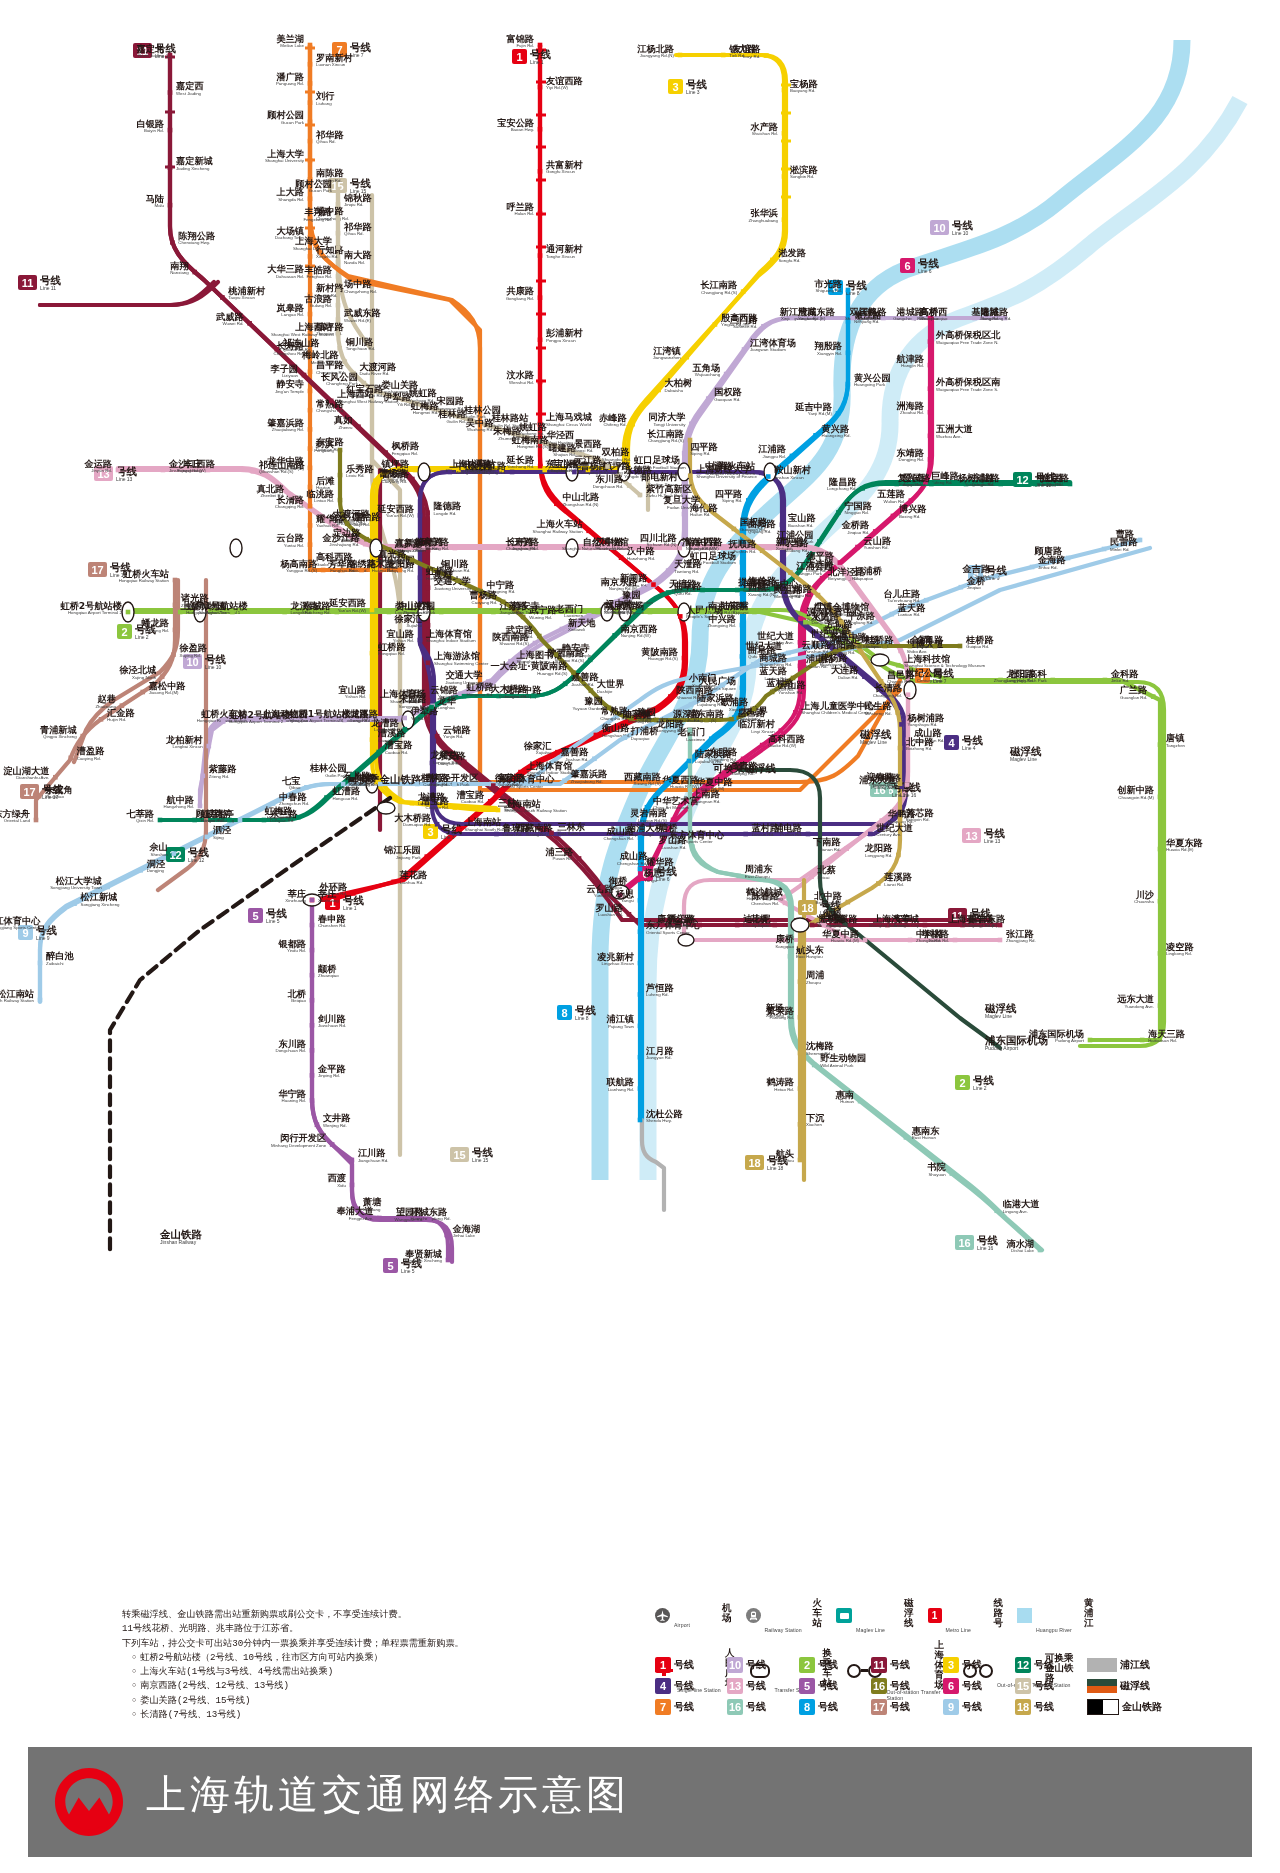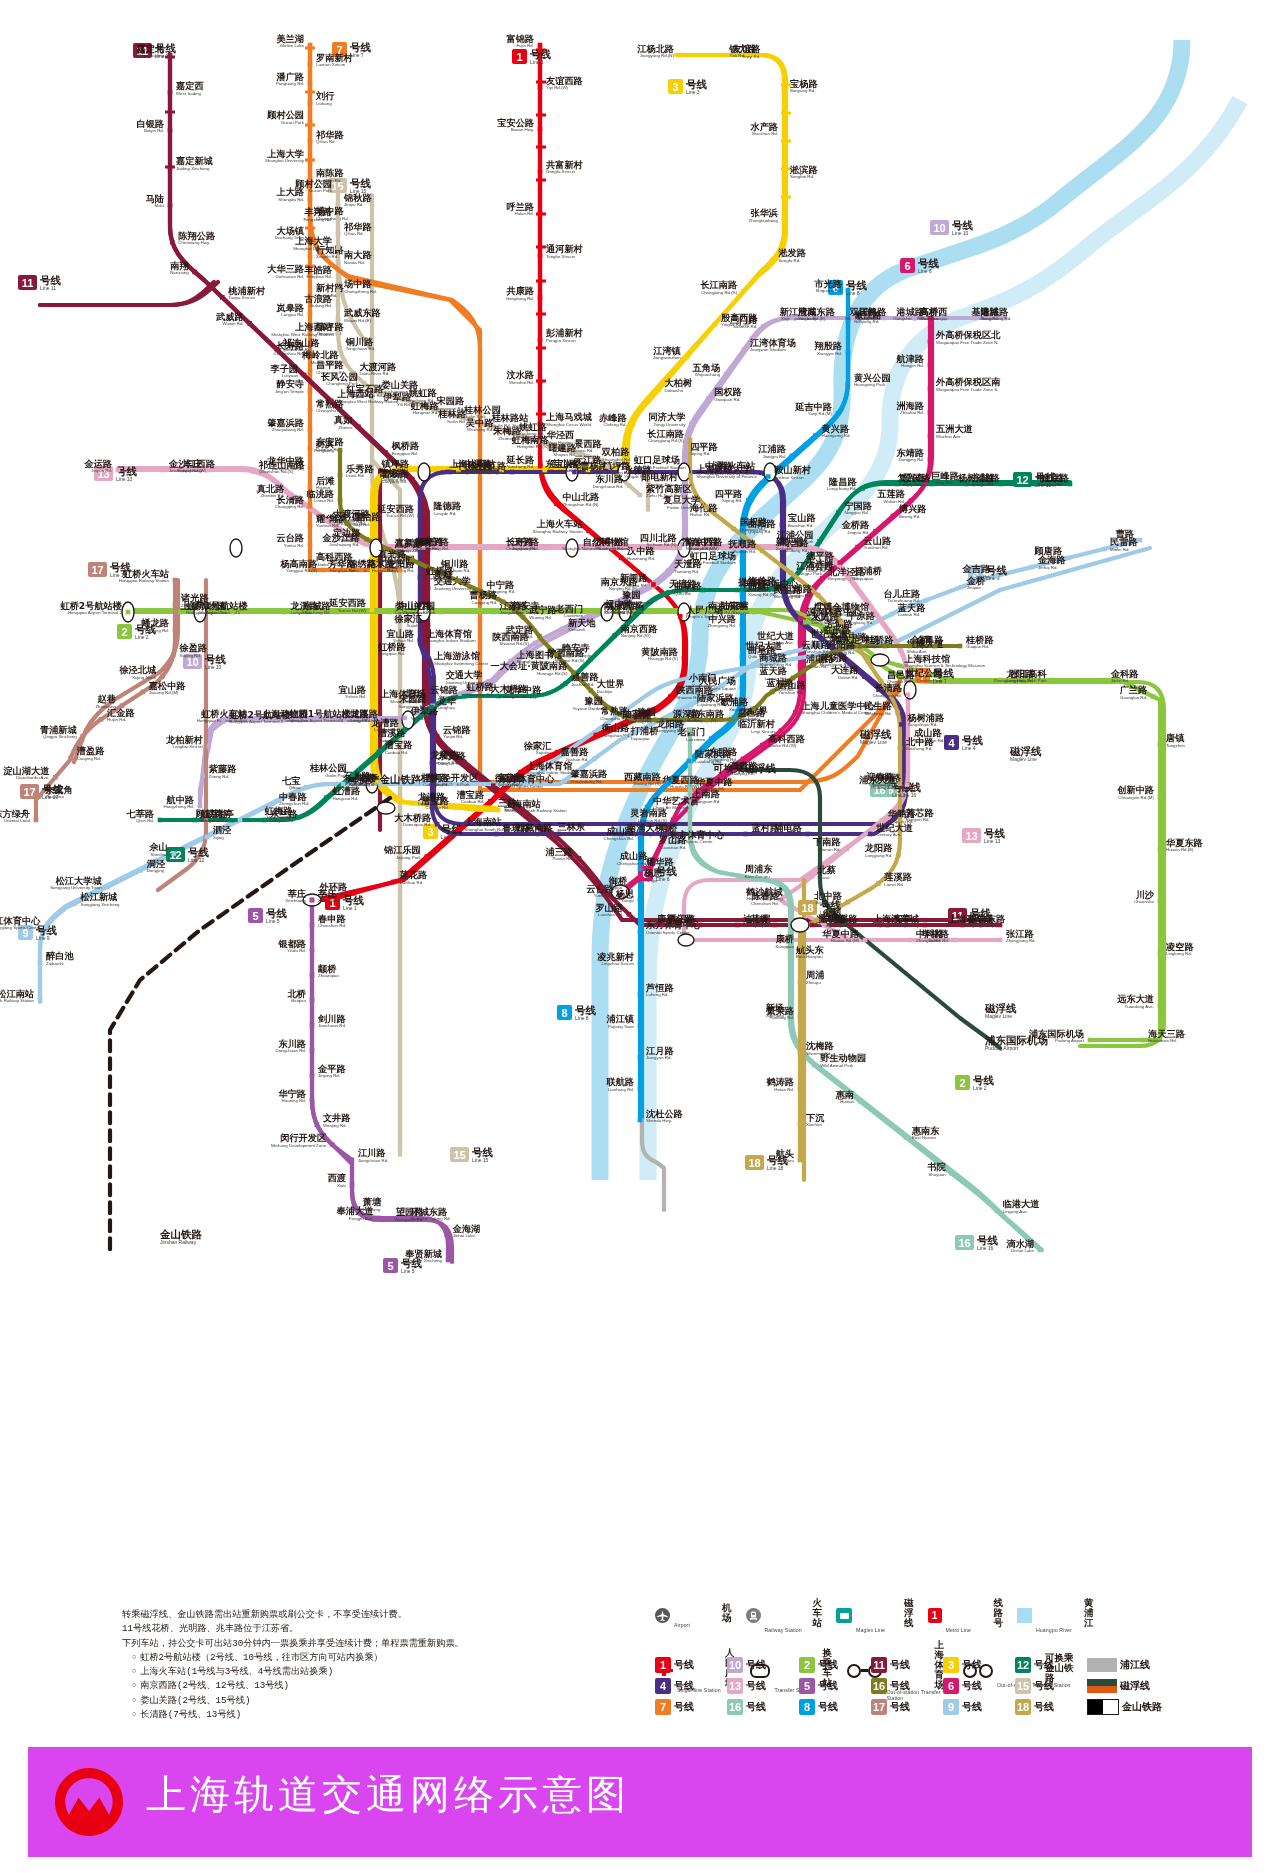--- a/index.html
+++ b/index.html
@@ -33,21 +33,21 @@
   .xfer2 b{display:block;width:10px;height:10px;border:2px solid #231815;border-radius:50%;}
   .xfer2 i{display:block;width:7px;height:3px;background:#231815;}
   .xfer3{display:flex;align-items:center;gap:2px;flex:0 0 auto;}
   .xfer3 b{display:block;width:10px;height:10px;border:2px solid #231815;border-radius:50%;}
   #legend-lines{left:655px;top:1654px;display:grid;grid-template-columns:repeat(6,72px);grid-auto-rows:21px;}
   .lcell{display:flex;align-items:center;gap:3px;}
   .lbadge{width:16px;height:16px;border-radius:2px;color:#fff;font-size:11px;font-weight:bold;display:flex;align-items:center;justify-content:center;flex:0 0 auto;}
   .lname{font-size:10px;font-weight:bold;color:#231815;}
   .sbadge{width:30px;height:14px;flex:0 0 auto;}
   
-  #titlebar{position:absolute;left:28px;top:1747px;width:1224px;height:110px;background:#d946ef;}
+  #titlebar{position:absolute;left:28px;top:1747px;width:1224px;height:110px;background:#737373;}
   #logo{position:absolute;left:24px;top:18px;width:74px;height:74px;}
   #title-cn{position:absolute;left:118px;top:20px;color:#fff;font-size:40px;letter-spacing:4px;font-weight:500;font-family:"DejaVu Sans",sans-serif;}
   #title-en{position:absolute;left:120px;top:72px;color:#fff;font-size:19px;letter-spacing:4.5px;font-family:"Liberation Sans",sans-serif;}
   
   .stn-cn{font-size:9.2px;font-weight:bold;fill:#231815;font-family:"DejaVu Sans",sans-serif;}
   .stn-en{font-size:4.4px;fill:#3b3b3b;font-family:"Liberation Sans",sans-serif;}
   .lbl-cn{font-size:10.5px;font-weight:bold;fill:#231815;font-family:"DejaVu Sans",sans-serif;}
   .lbl-en{font-size:5px;fill:#3b3b3b;}
 </style>
 </head>

